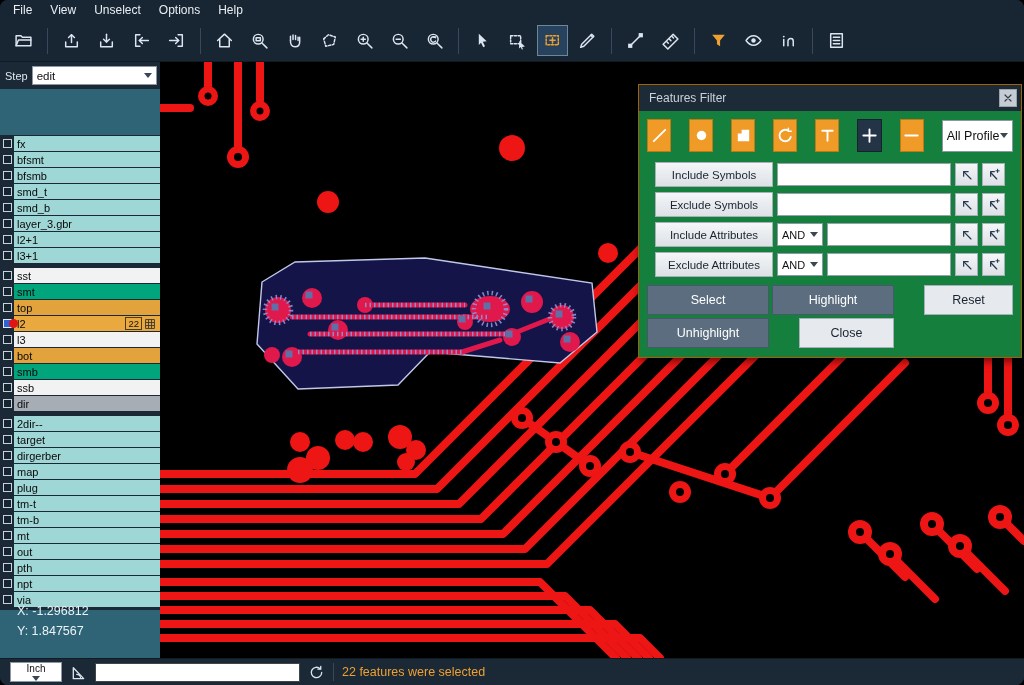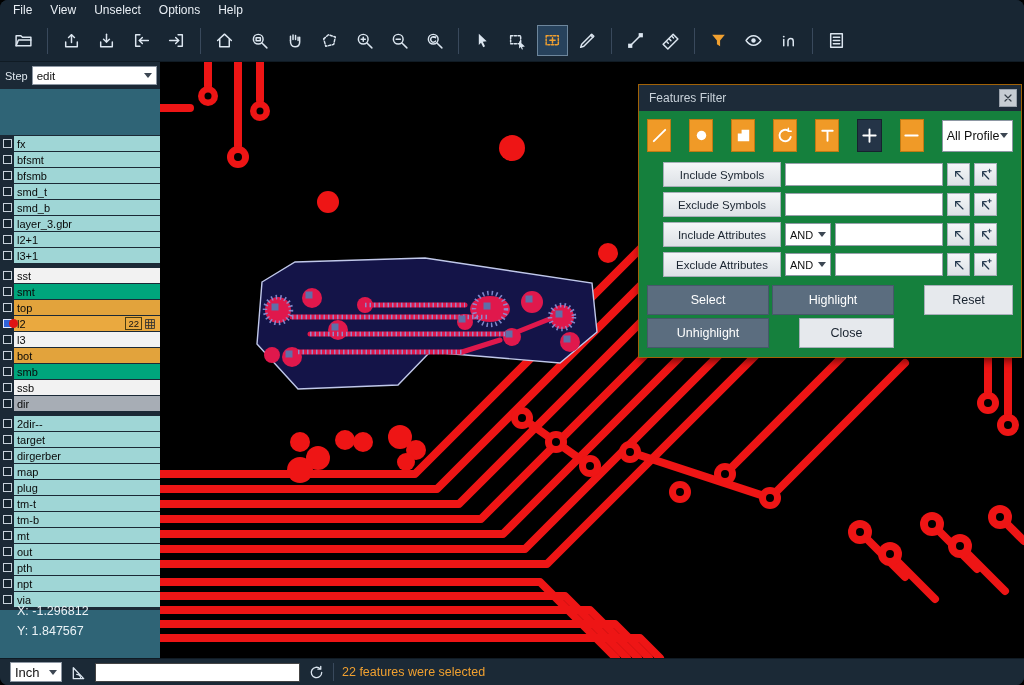--- a/index.html
+++ b/index.html
@@ -55,34 +55,34 @@
   
   #dialog{position:absolute;top:22px;right:2px;width:384px;background:#15803d;border:1px solid #a16207;box-shadow:2px 3px 8px rgba(0,0,0,.55);z-index:5;}
   #dlg-title{height:26px;background:#1d2b39;display:flex;align-items:center;padding:0 4px 0 10px;}
   #dlg-title .dtext{flex:1;font-size:12px;color:#c9d2da;}
   #dlg-close{width:18px;height:18px;background:#c6ccd3;border:1px solid #9aa2ac;display:flex;align-items:center;justify-content:center;cursor:pointer;padding:0;}
   #dlg-tools{display:flex;align-items:center;gap:18px;padding:8px 8px 5px 8px;}
   .shapebtn{width:33px;height:33px;border:1px solid #c07a14;background:#f09a27;display:flex;align-items:center;justify-content:center;cursor:pointer;padding:0;}
   .shapebtn.dark{background:#243447;border-color:#16222e;}
   .di{width:19px;height:19px;stroke:#fff;fill:none;stroke-width:2;stroke-linecap:round;stroke-linejoin:round;}
   #profile-select{width:96px;height:32px;margin-left:auto;font-size:12.5px;}
-  .frow{display:flex;align-items:center;gap:4px;margin:5px 24px;height:25px;}
+  .frow{display:flex;align-items:center;gap:4px;margin:5px 16px;height:25px;}
   .flabel{width:118px;height:25px;background:linear-gradient(#f4f6f8,#dde1e6);border:1px solid #a7afb9;font-size:11.5px;color:#1a2430;display:flex;align-items:center;justify-content:center;cursor:pointer;flex:none;}
   .andsel{width:46px;height:23px;font-size:11px;flex:none;}
   .finput{flex:1;height:23px;border:1px solid #98a0ab;background:#fff;font-size:12px;padding:0 4px;font-family:"Liberation Sans",sans-serif;min-width:0;}
   .pickbtn{width:23px;height:23px;background:linear-gradient(#f4f6f8,#dde1e6);border:1px solid #a7afb9;display:flex;align-items:center;justify-content:center;cursor:pointer;padding:0;flex:none;}
   .pk{width:13px;height:13px;stroke:#24384e;fill:none;stroke-width:1.5;stroke-linecap:round;stroke-linejoin:round;}
   #dlg-actions{display:grid;grid-template-columns:122px 122px 1fr;gap:3px;margin:8px 8px 9px 8px;}
   .abtn{height:30px;font-size:12.5px;cursor:pointer;font-family:"Liberation Sans",sans-serif;}
   .abtn.dark{background:#5b6d7f;color:#fff;border:1px solid #46586a;}
   .abtn.light{background:#e6e9ed;color:#1a2430;border:1px solid #a7afb9;margin-left:27px;}
 
   
   #statusbar{height:27px;background:#1b2936;display:flex;align-items:center;gap:8px;padding:0 10px;border-top:1px solid #101b24;}
-  #unit-select{width:52px;height:20px;font-size:13px;}
+  #unit-select{width:52px;height:20px;font-size:10px;flex-direction:column;}
   .si{width:17px;height:17px;stroke:#dce6f0;fill:none;stroke-width:1.4;stroke-linecap:round;stroke-linejoin:round;}
   #status-input{width:205px;height:19px;border:1px solid #444;background:#fff;font-size:12px;padding:0 4px;font-family:"Liberation Sans",sans-serif;}
   .sdiv{width:1px;height:18px;background:#39495c;}
   #status-msg{color:#f0a030;font-size:12.5px;}
 </style>
 </head>
 <body>
 
 <div id="app">
 

